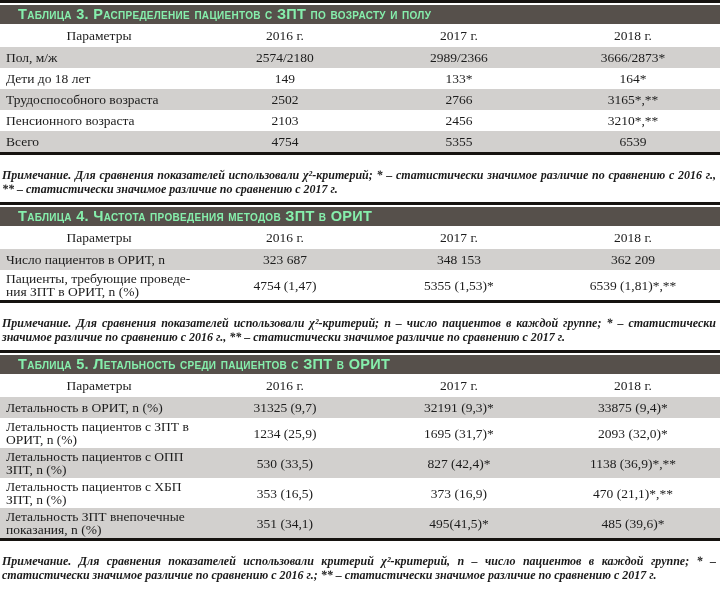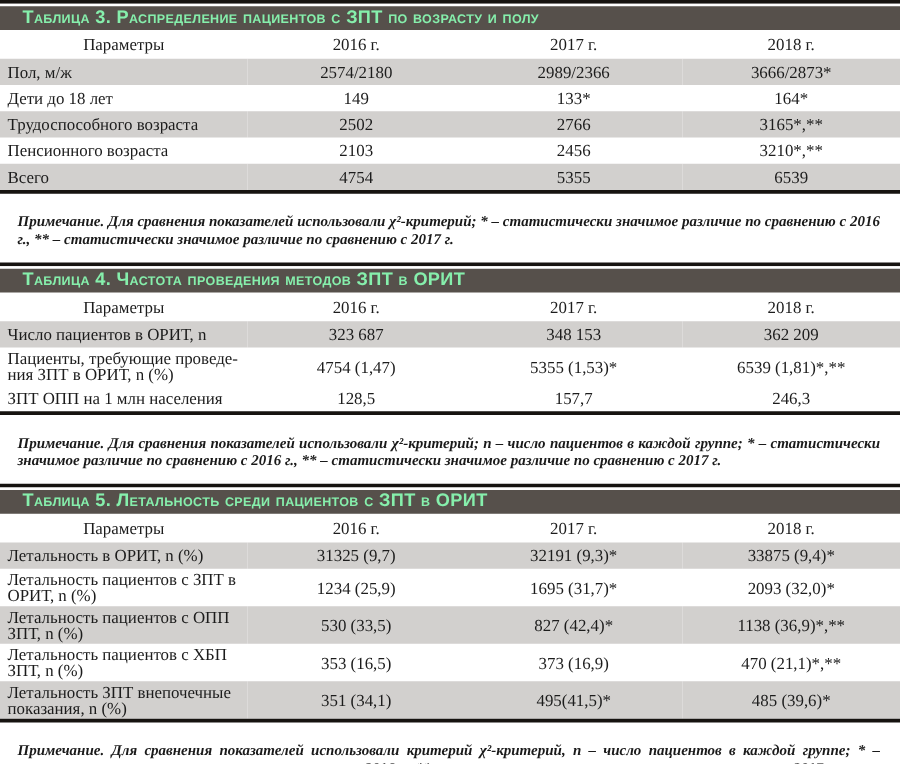--- a/index.html
+++ b/index.html
@@ -65,22 +65,22 @@
     padding: 2px 6px;
     vertical-align: middle;
   }
   td.lbl { text-align: left; }
   td.val { text-align: center; padding: 2px 2px; }
   .bottom-rule {
     height: 3px;
     background: #161310;
   }
   .note {
-    margin: 12px;
-    padding: 3px 4px 0 2px;
+    margin: 0;
+    padding: 13px 4px 0 2px;
     font-size: 12px;
     line-height: 14px;
     font-style: italic;
     font-weight: bold;
     text-align: justify;
     color: #1a1a1a;
   }
 </style>
 </head>
 <body>
@@ -168,26 +168,20 @@
           <td class="val">323 687</td>
           <td class="val">348 153</td>
           <td class="val">362 209</td>
         </tr>
         <tr>
           <td class="lbl">Пациенты, требующие проведе­ния ЗПТ в ОРИТ, n (%)</td>
           <td class="val">4754 (1,47)</td>
           <td class="val">5355 (1,53)*</td>
           <td class="val">6539 (1,81)*,**</td>
         </tr>
-        <tr>
-          <td class="lbl">ЗПТ ОПП на 1 млн населения</td>
-          <td class="val">128,5</td>
-          <td class="val">157,7</td>
-          <td class="val">246,3</td>
-        </tr>
       </tbody>
     </table>
     <div class="bottom-rule"></div>
     <p class="note">Примечание. Для сравнения показателей использовали χ²-критерий; n – число пациентов в каждой группе; * – статистически значимое различие по сравнению с 2016 г., ** – статистически значимое различие по сравнению с 2017 г.</p>
   </section>
 
   <section class="tbl-section">
     <div class="top-rule"></div>
     <div class="rule-gap"></div>
     <div class="title-bar">Таблица 5. Летальность среди пациентов с ЗПТ в ОРИТ</div>

